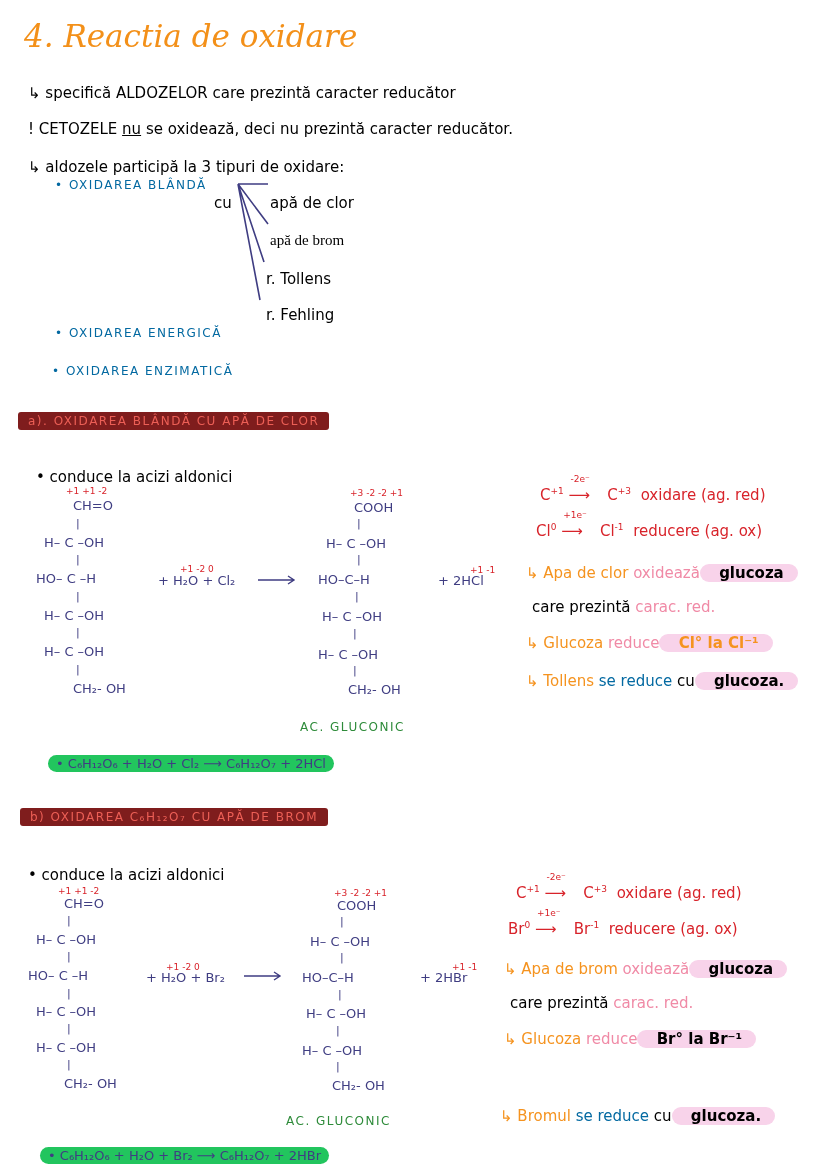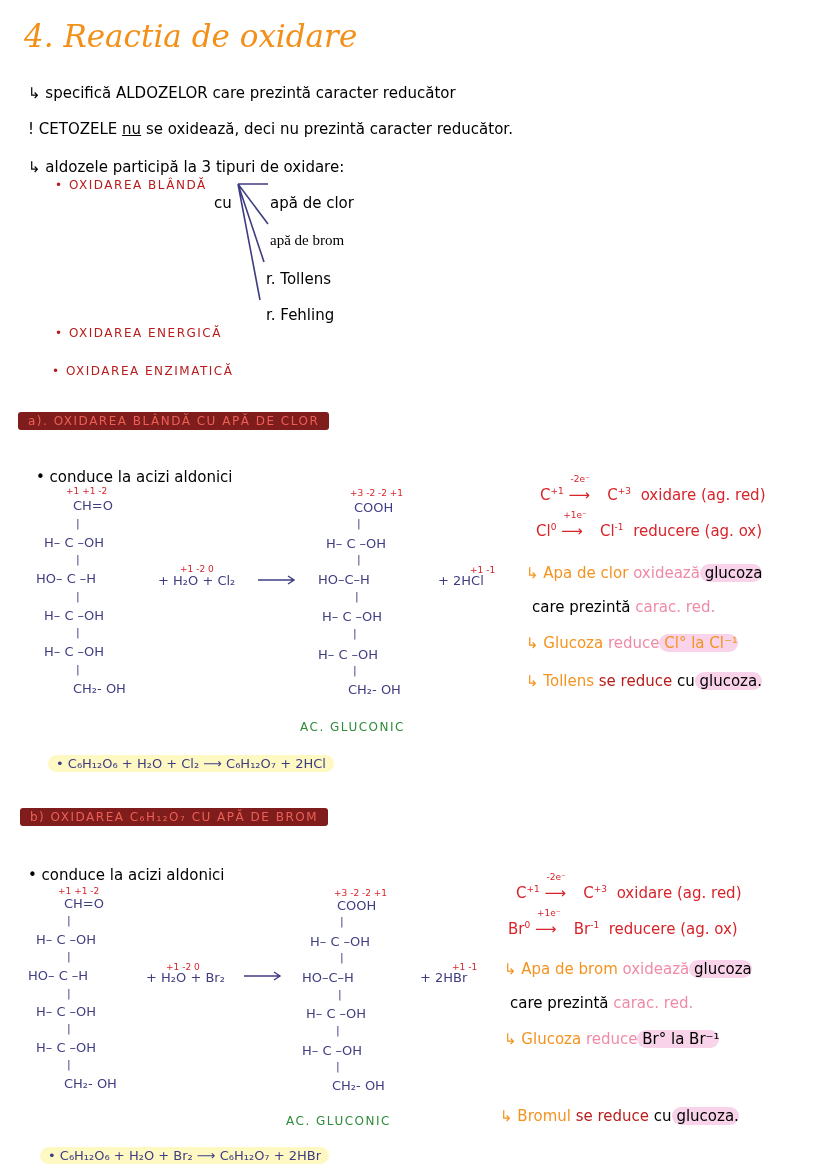--- a/index.html
+++ b/index.html
@@ -1,30 +1,30 @@
 <!DOCTYPE html>
 <html><head>
 <meta charset="utf-8">
 <style>
   html, body { margin:0; padding:0; background:#ffffff; }
   body { width:828px; height:1170px; position:relative; overflow:hidden;
          font-family:"DejaVu Sans", sans-serif; color:#3b3a7a; }
   .abs { position:absolute; white-space:nowrap; }
   .navy { color:#000000;margin-top:20px; }
-  .pink { color:#b91c1c; }
+  .pink { color:#0369a1; }
   .lpink { color:#f08aa6; }
   .orange { color:#f5931f; }
   .red { color:#d8232a; }
   .green { color:#2e8b3a; }
   .title { font-family:"DejaVu Serif", serif; font-size:31px; color:#f39019; font-style:italic; }
   .hand { font-size:15px; }
   .caps { font-size:12px; letter-spacing:1.5px; }
   .hl-orange { background:#7f1d1d; padding:2px 10px; border-radius:3px; }
-  .hl-pink { background:#fef9c3; padding:1px 8px; border-radius:10px; }
-  .hl-pink-soft { background:#f8d3ea; border-radius:10px; padding:0 0; }
+  .hl-pink { background:#22c55e; padding:1px 8px; border-radius:10px; }
+  .hl-pink-soft { background:#f8d3ea; border-radius:10px; padding:0 14px;font-weight:bold; }
   .chem { font-size:13px; color:#3f3d82; }
   .ox { font-size:9px; color:#d8232a; }
   sup { font-size:9px; vertical-align:6px; color:#d8232a; }
   .bond { font-size:11px; color:#3f3d82; }
 </style>
 </head>
 <body>
 
 <div class="abs title" style="left:24px;top:18px;">4. Reactia de oxidare</div>
 

